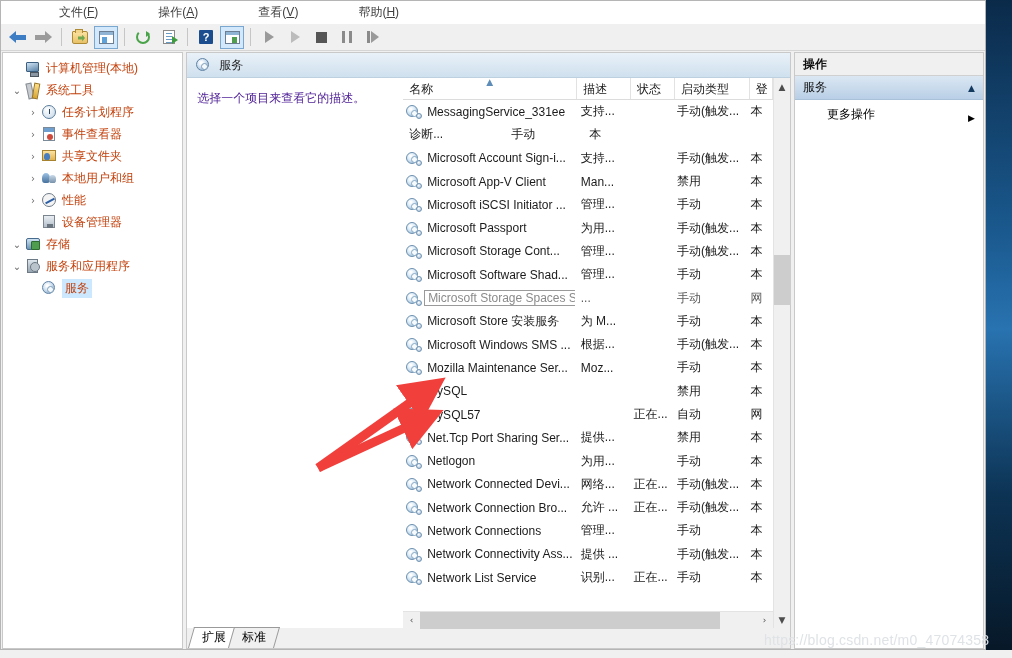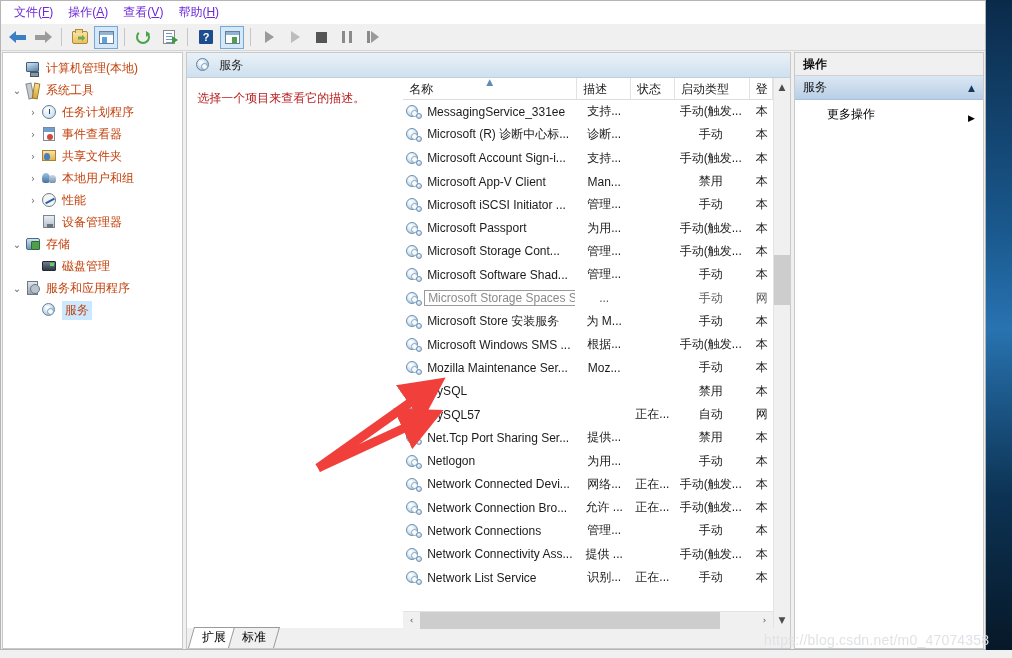--- a/index.html
+++ b/index.html
@@ -56,22 +56,23 @@
   .wb-max { width: 10px; height: 10px; border: 1px solid #111; }
   .wb-x { font-size: 14px; line-height: 1; font-family: "DejaVu Sans", sans-serif; }
 
   
   #menubar {
     height: 23px; background: #ffffff;
     display: flex; align-items: center; padding-left: 7px;
     flex: none;
   }
   .menu-item {
-    padding: 3px 9px 3px 6px; font-size: 12px; color: #6d28d9; cursor: default;
+    padding: 3px 9px 3px 6px; font-size: 12px; color: #404040; cursor: default;
     white-space: nowrap;
+    margin-left: 45px;
   }
   .menu-item u { text-decoration: underline; }
 
   
   #toolbar {
     height: 27px; background: #f0f0f0;
     border-bottom: 1px solid #d5d5d5;
     display: flex; align-items: center; padding-left: 4px; gap: 2px;
     flex: none;
   }
@@ -211,21 +212,21 @@
     background: linear-gradient(180deg,#e9f1f8 0%,#cfe0ee 100%);
     border-bottom: 1px solid #bcd0e0;
     display: flex; align-items: center; padding-left: 8px;
   }
   #mid-header .hdr-gear { width:16px;height:16px;position:relative;margin-right:8px;flex:none; }
   #mid-header .hdr-txt { font-size: 12px; color: #1b1b1b; }
 
   #mid-content { flex: 1 1 auto; display: flex; min-height: 0; }
   #desc-pane {
     width: 215px; flex:none; padding: 12px 10px 0 10px; background: #fff;
-    font-size: 12px; color: #b91c1c;
+    font-size: 12px; color: #4c1d95;
   }
   #list-wrap { flex: 1 1 auto; min-width: 0; display: flex; flex-direction: column; background: #fff;
     border-left:1px solid #ffffff; }
 
   #list-head { display: flex; height: 22px; flex:none;
     background: #ffffff; border-bottom: 1px solid #dcdcdc; position: relative; }
   .col-h {
     font-size: 12px; color: #1b1b1b; padding: 3px 5px 0 6px;
     border-right: 1px solid #e2e2e2; position: relative;
     white-space: nowrap; overflow: hidden;
@@ -234,21 +235,21 @@
     position: absolute; left: 50%; top: -1px; transform: translateX(-50%);
     color: #5d8cb9; font-size: 9px; font-family:"DejaVu Sans",sans-serif;
   }
   .c-name { width: 183px; }
   .c-desc { width: 56px; }
   .c-state { width: 46px; }
   .c-start { width: 78px; }
   .c-logon { flex: 1 1 auto; min-width: 0; }
 
   #rows-viewport { flex: 1 1 auto; overflow: hidden; position: relative; }
-  #rows { position: relative; text-align: center; }
+  #rows { position: relative; }
   .row { display: flex; height: 23.3px; align-items: center; white-space: nowrap; cursor: default; }
   .row .cell { font-size: 12px; color: #1b1b1b; overflow: hidden; padding-left: 6px; }
   .row .cell.name { display: flex; align-items: center; padding-left: 3px; }
   .row .svc-ic { width: 16px; height: 15px; margin-right: 5px; position: relative; flex:none; }
   .svc-ic .g1{position:absolute;left:0;top:1px;width:12px;height:12px;border-radius:50%;
     background:radial-gradient(circle at 38% 32%,#ffffff 8%,#dcebf7 40%,#89aecd 100%);
     border:1px solid #6a8faf;}
   .svc-ic .g1:after{content:"";position:absolute;left:3.5px;top:3.5px;width:5px;height:5px;border-radius:50%;
     background:#f7fbfe;border:1px solid #86a7c3;}
   .svc-ic .g2{position:absolute;right:0px;bottom:0px;width:6px;height:6px;border-radius:50%;
@@ -451,27 +452,20 @@
             </div>
             <div class="tlabel">设备管理器</div>
           </div>
           <div class="tnode" style="padding-left: 6px;">
             <div class="twist">⌄</div>
             <div class="ticon">
               <div class="ic-storage"></div>
             </div>
             <div class="tlabel">存储</div>
           </div>
-          <div class="tnode" style="padding-left: 22px;">
-            <div class="twist"></div>
-            <div class="ticon">
-              <div class="ic-disk"></div>
-            </div>
-            <div class="tlabel">磁盘管理</div>
-          </div>
           <div class="tnode" style="padding-left: 6px;">
             <div class="twist">⌄</div>
             <div class="ticon">
               <div class="ic-svcapp"></div>
             </div>
             <div class="tlabel">服务和应用程序</div>
           </div>
           <div class="tnode sel" style="padding-left: 22px;">
             <div class="twist"></div>
             <div class="ticon">
@@ -512,27 +506,20 @@
                       <div class="g2"></div>
                     </div>
                     <span class="name-text">MessagingService_331ee</span>
                   </div>
                   <div class="cell" style="width: 56px;">支持...</div>
                   <div class="cell" style="width: 46px;"></div>
                   <div class="cell" style="width: 78px;">手动(触发...</div>
                   <div class="cell" style="width: 30px;">本</div>
                 </div>
                 <div class="row">
-                  <div class="cell name" style="width: 183px;">
-                    <div class="svc-ic">
-                      <div class="g1"></div>
-                      <div class="g2"></div>
-                    </div>
-                    <span class="name-text">Microsoft (R) 诊断中心标...</span>
-                  </div>
                   <div class="cell" style="width: 56px;">诊断...</div>
                   <div class="cell" style="width: 46px;"></div>
                   <div class="cell" style="width: 78px;">手动</div>
                   <div class="cell" style="width: 30px;">本</div>
                 </div>
                 <div class="row">
                   <div class="cell name" style="width: 183px;">
                     <div class="svc-ic">
                       <div class="g1"></div>
                       <div class="g2"></div>

